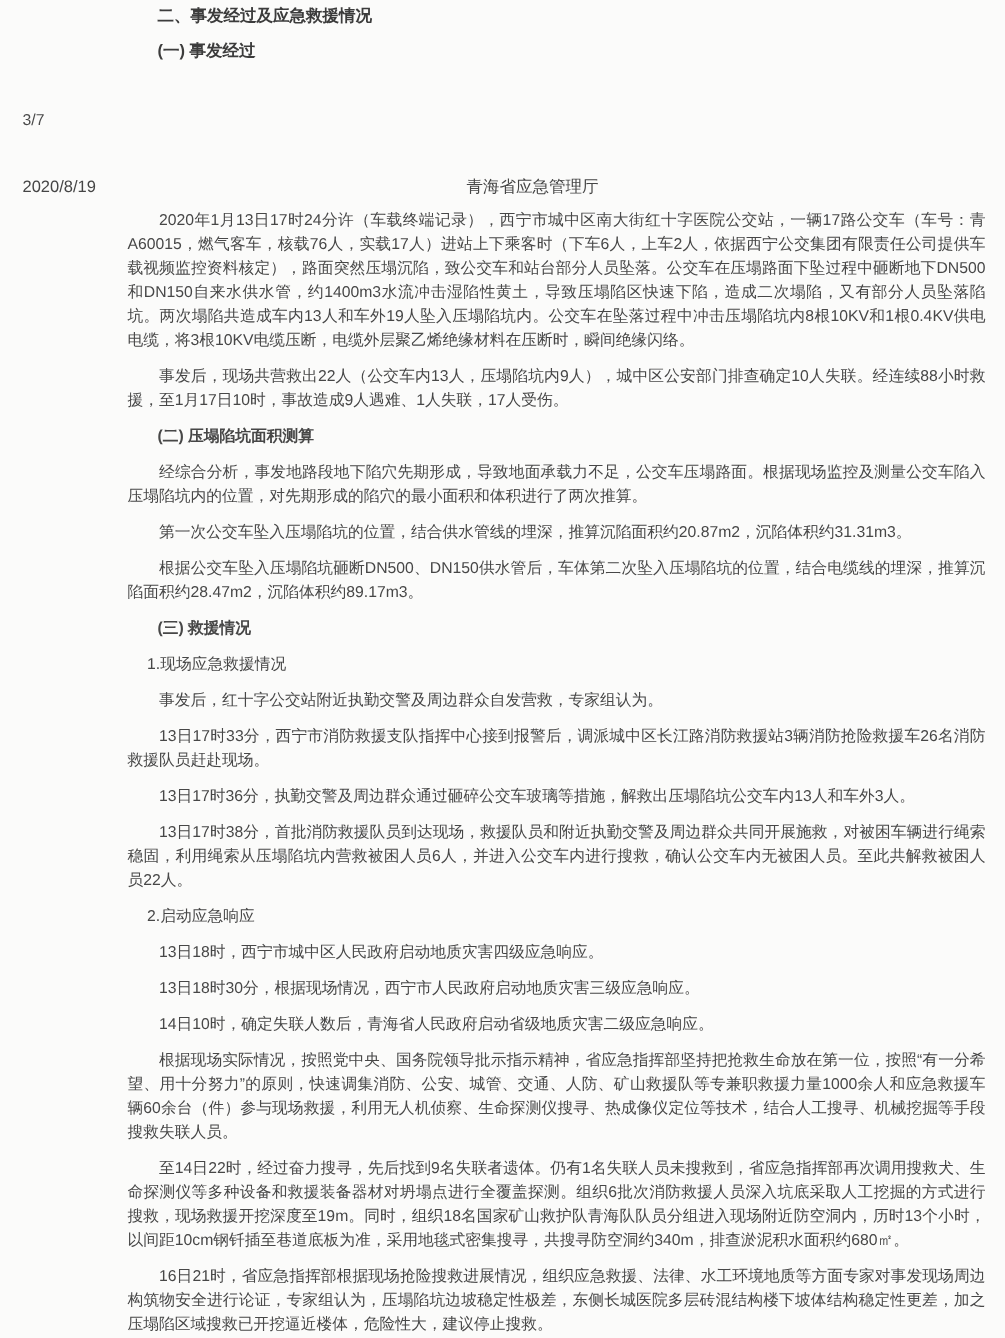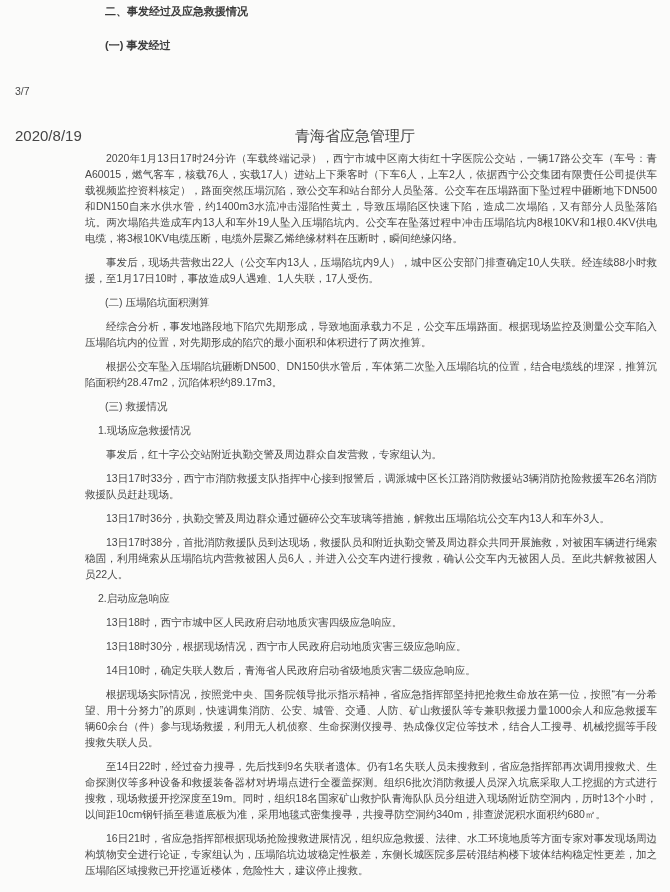--- a/index.html
+++ b/index.html
@@ -20,34 +20,34 @@
   }
   .prev-page { padding-top: 3px; }
   .h-major {
     margin: 0 19px 0 85px;
     text-indent: 20px;
     font-size: 11px;
     line-height: 16px;
     font-weight: bold;
     color: #3c3c3c;
   }
-  .h-major.second { margin-top: 18px; }
+  .h-major.second { margin-top: 7px; }
   .page-footer {
     display: flex;
     justify-content: space-between;
     margin: 30px 37px 0 15px;
     font-size: 10.5px;
     line-height: 16px;
     color: #4a4a4a;
   }
   .page-header {
     position: relative;
     margin-top: 29px;
     height: 16px;
-    font-size: 15px;
+    font-size: 11px;
     line-height: 16px;
     color: #454545;
   }
   .header-date { position: absolute; left: 15px; top: 0; }
   .header-title {
     position: absolute;
     left: 355px;
     top: 0;
     transform: translateX(-50%);
     white-space: nowrap;
@@ -59,20 +59,21 @@
     line-height: 16px;
     color: #474747;
   }
   .para {
     text-align: justify;
     text-indent: 21px;
   }
   .heading {
     text-indent: 20px;
     color: #424242;
+    font-weight: bold;
   }
   .subhead { text-indent: 13px; }
 </style>
 </head>
 <body>
 
 <div class="doc">
 
   <div class="prev-page">
     <div class="h-major">二、事发经过及应急救援情况</div>
@@ -86,20 +87,21 @@
   <div class="page-header">
     <span class="header-date">2020/8/19</span>
     <span class="header-title">青海省应急管理厅</span>
   </div>
 
   <div class="body-text">
     <p class="para">2020年1月13日17时24分许（车载终端记录），西宁市城中区南大街红十字医院公交站，一辆17路公交车（车号：青A60015，燃气客车，核载76人，实载17人）进站上下乘客时（下车6人，上车2人，依据西宁公交集团有限责任公司提供车载视频监控资料核定），路面突然压塌沉陷，致公交车和站台部分人员坠落。公交车在压塌路面下坠过程中砸断地下DN500和DN150自来水供水管，约1400m3水流冲击湿陷性黄土，导致压塌陷区快速下陷，造成二次塌陷，又有部分人员坠落陷坑。两次塌陷共造成车内13人和车外19人坠入压塌陷坑内。公交车在坠落过程中冲击压塌陷坑内8根10KV和1根0.4KV供电电缆，将3根10KV电缆压断，电缆外层聚乙烯绝缘材料在压断时，瞬间绝缘闪络。</p>
     <p class="para">事发后，现场共营救出22人（公交车内13人，压塌陷坑内9人），城中区公安部门排查确定10人失联。经连续88小时救援，至1月17日10时，事故造成9人遇难、1人失联，17人受伤。</p>
     <p class="heading">(二) 压塌陷坑面积测算</p>
     <p class="para">经综合分析，事发地路段地下陷穴先期形成，导致地面承载力不足，公交车压塌路面。根据现场监控及测量公交车陷入压塌陷坑内的位置，对先期形成的陷穴的最小面积和体积进行了两次推算。</p>
+    <p class="para">第一次公交车坠入压塌陷坑的位置，结合供水管线的埋深，推算沉陷面积约20.87m2，沉陷体积约31.31m3。</p>
     <p class="para">根据公交车坠入压塌陷坑砸断DN500、DN150供水管后，车体第二次坠入压塌陷坑的位置，结合电缆线的埋深，推算沉陷面积约28.47m2，沉陷体积约89.17m3。</p>
     <p class="heading">(三) 救援情况</p>
     <p class="subhead">1.现场应急救援情况</p>
     <p class="para">事发后，红十字公交站附近执勤交警及周边群众自发营救，专家组认为。</p>
     <p class="para">13日17时33分，西宁市消防救援支队指挥中心接到报警后，调派城中区长江路消防救援站3辆消防抢险救援车26名消防救援队员赶赴现场。</p>
     <p class="para">13日17时36分，执勤交警及周边群众通过砸碎公交车玻璃等措施，解救出压塌陷坑公交车内13人和车外3人。</p>
     <p class="para">13日17时38分，首批消防救援队员到达现场，救援队员和附近执勤交警及周边群众共同开展施救，对被困车辆进行绳索稳固，利用绳索从压塌陷坑内营救被困人员6人，并进入公交车内进行搜救，确认公交车内无被困人员。至此共解救被困人员22人。</p>
     <p class="subhead">2.启动应急响应</p>
     <p class="para">13日18时，西宁市城中区人民政府启动地质灾害四级应急响应。</p>
     <p class="para">13日18时30分，根据现场情况，西宁市人民政府启动地质灾害三级应急响应。</p>

